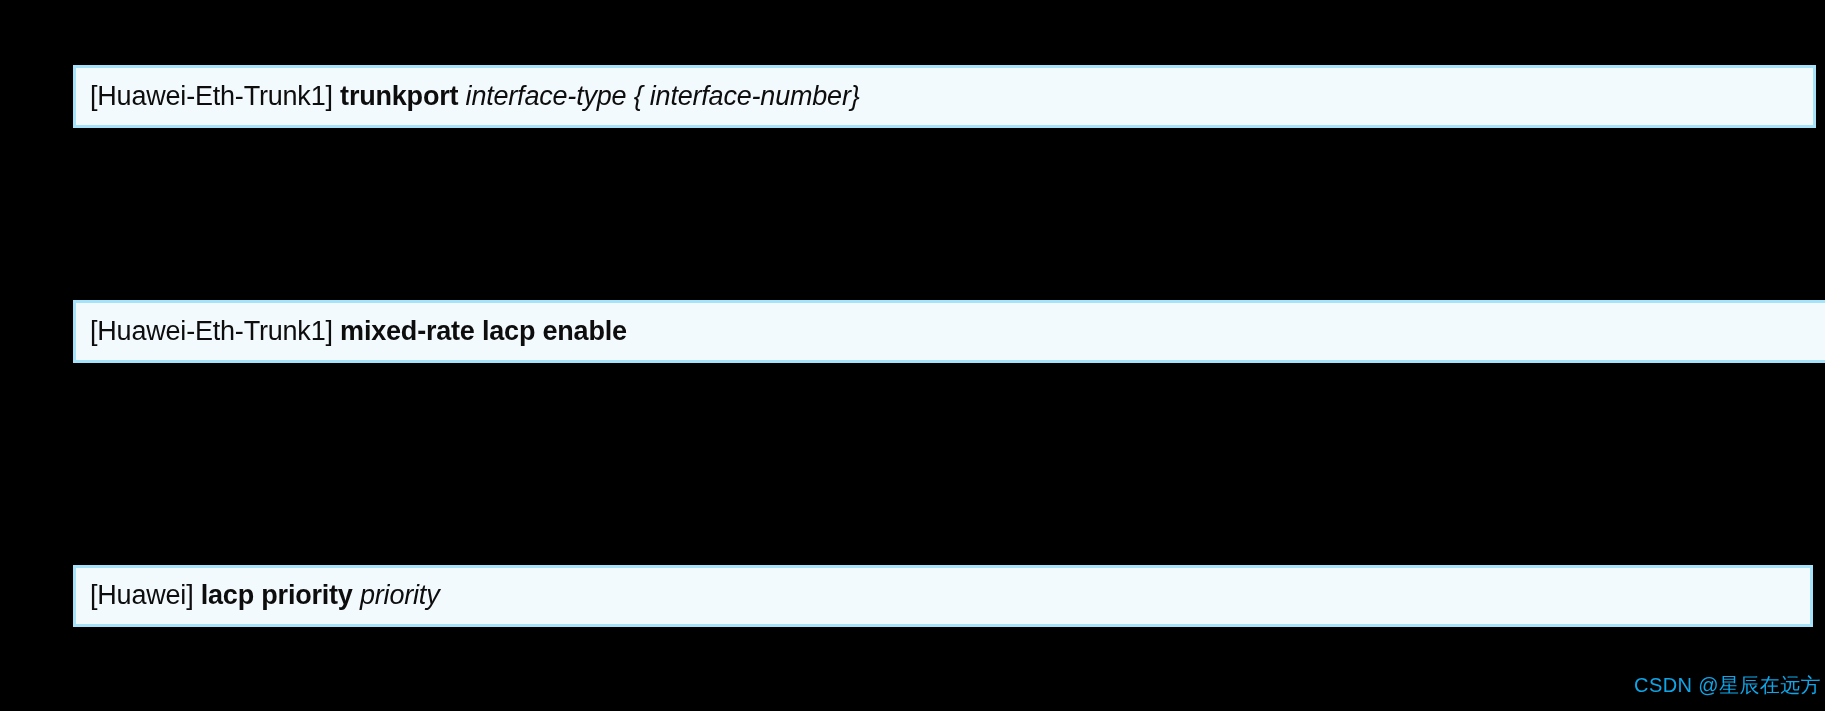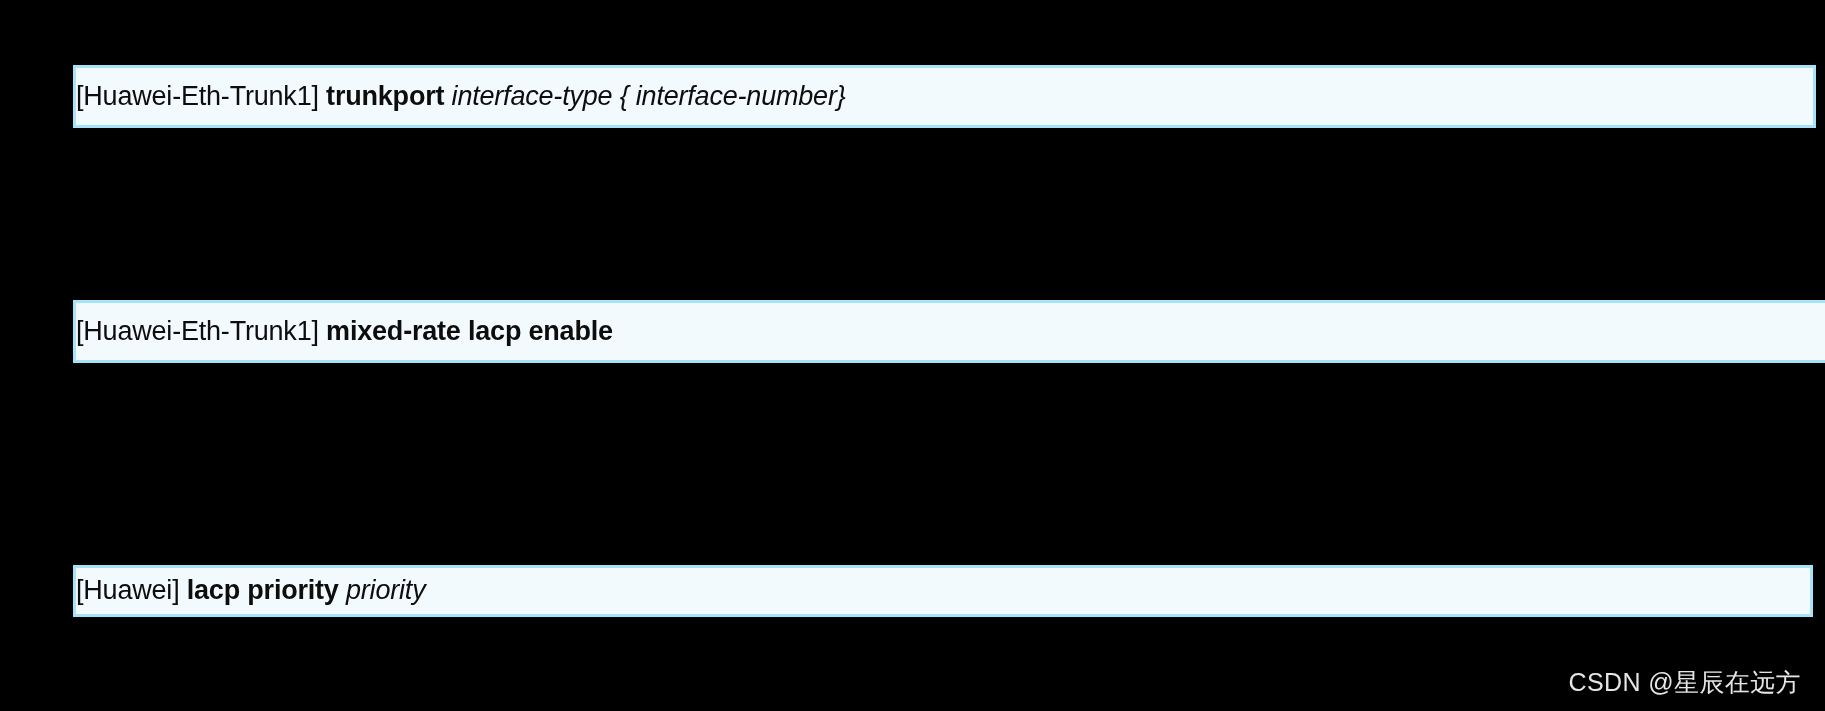--- a/index.html
+++ b/index.html
@@ -30,21 +30,21 @@
     border: 3px solid #a6e2fa;
     box-sizing: border-box;
     display: flex;
     align-items: center;
     overflow: hidden;
     white-space: nowrap;
   }
 
   .cmd-box .cmd-text {
     display: block;
-    padding-left: 0;
+    padding-left: 14px;
     font-size: 27px;
     line-height: 1.1;
     color: #0d0d0d;
     letter-spacing: -0.2px;
     font-stretch: condensed;
     white-space: nowrap;
   }
 
   .cmd-text .prompt {
     font-weight: 400;
@@ -67,30 +67,30 @@
   #cmd-box-2 {
     left: 73px;
     top: 300px;
     width: 1755px;
     height: 63px;
   }
   #cmd-box-3 {
     left: 73px;
     top: 565px;
     width: 1740px;
-    height: 52px;
+    height: 62px;
   }
 
   
   .watermark {
     position: absolute;
-    right: 24px;
+    right: 4px;
     bottom: 12px;
-    font-size: 25px;
-    color: #e5e5e5;
+    font-size: 20px;
+    color: #0ea5e9;
     letter-spacing: 0.4px;
     white-space: nowrap;
     user-select: none;
   }
 </style>
 </head>
 <body>
 
 <div class="page">
 

